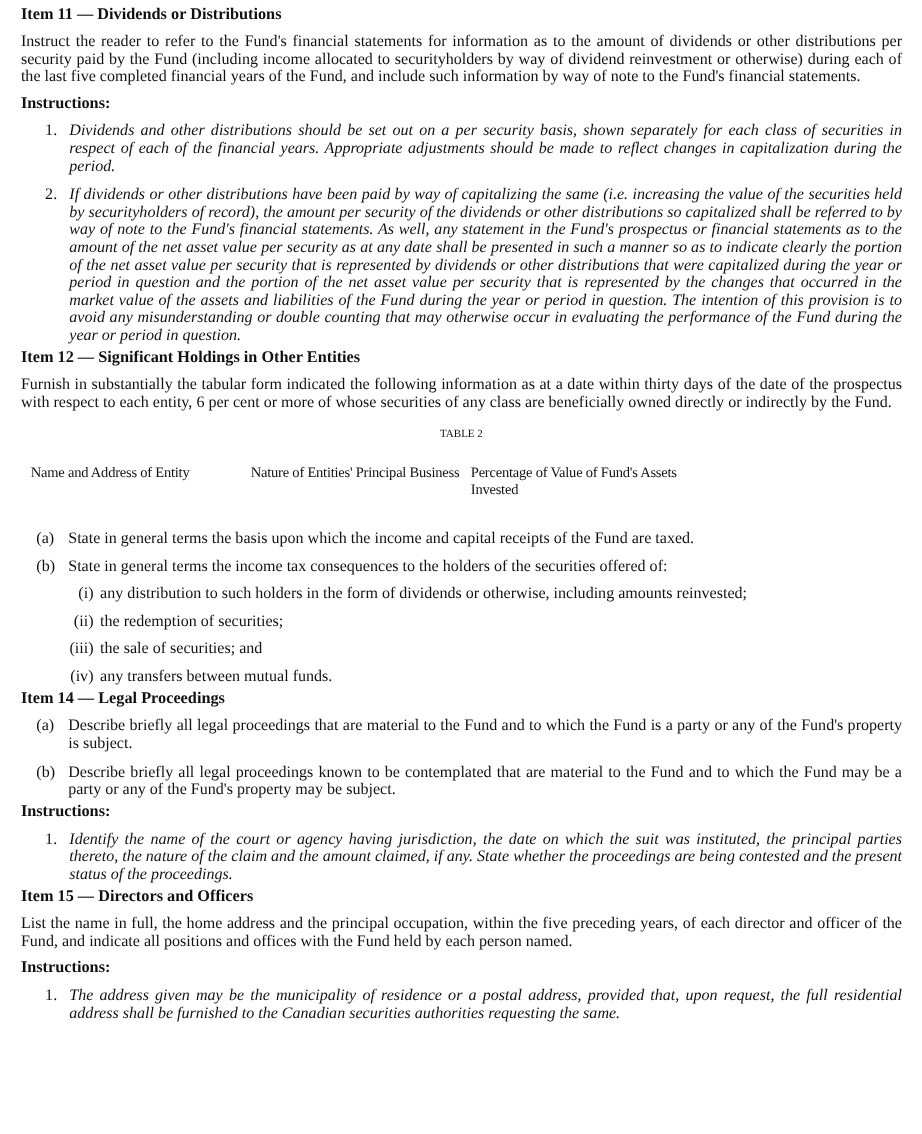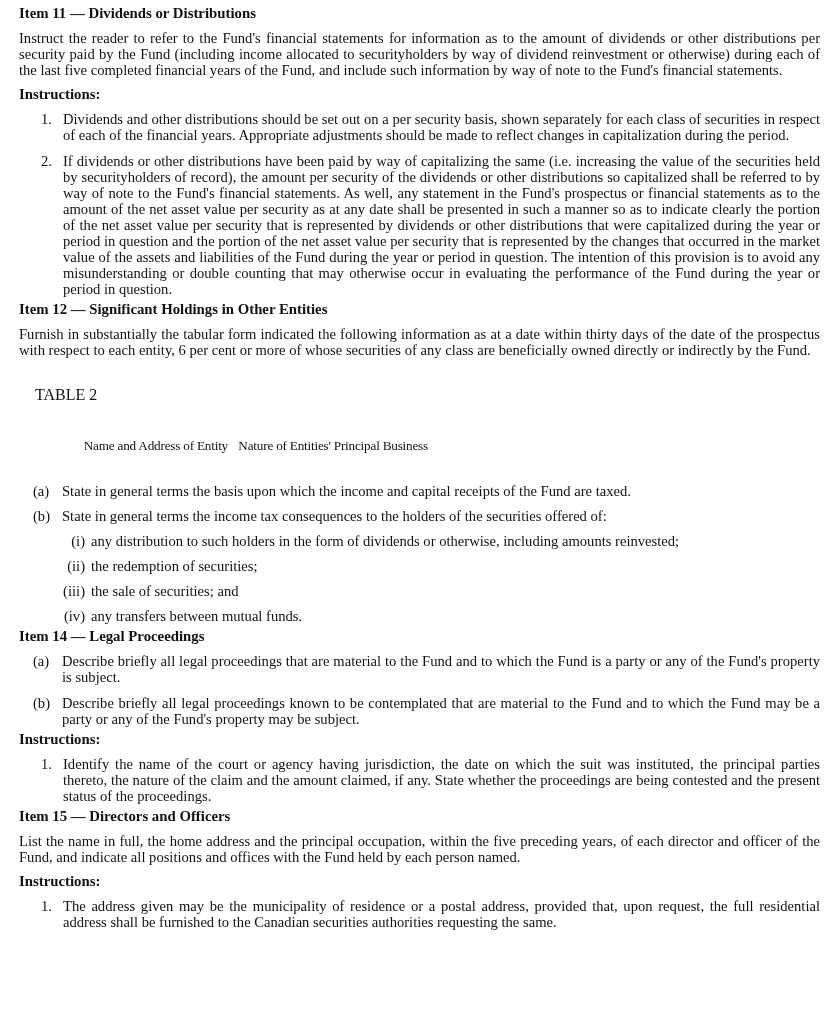--- a/index.html
+++ b/index.html
@@ -10,29 +10,29 @@
     font-size: 14.6px;
     line-height: 16px;
   }
   .page { position: relative; padding: 5px 18px 0 19px; }
   .heading { font-weight: bold; font-size: 14.8px; margin: 0; line-height: 17px; }
   .para { text-align: justify; margin: 0; }
   .gap-s { height: 8px; }
   .gap-m { height: 10px; }
   .num-item { display: flex; margin-left: 22px; }
   .num-item .marker { width: 22px; flex: none; }
-  .num-item .body { flex: 1; text-align: justify; }
+  .num-item .body { flex: 1; text-align: justify; font-style: italic; }
   .alpha-item { display: flex; margin-left: 14px; line-height: 16px; }
   .alpha-item .marker { width: 29px; flex: none; }
   .alpha-item .body { flex: 1; text-align: justify; }
   .roman-item { display: flex; margin-left: 42px; }
   .roman-item .marker { width: 30px; flex: none; text-align: right; padding-right: 6px; box-sizing: border-box; }
   .roman-item .body { flex: 1; }
-  .table-title { margin: 16px; font-size: 16px; }
-  .table-head { display: flex; margin-left: 9px; font-size: 13.2px; line-height: 15px; letter-spacing: -0.2px; text-align: right; }
+  .table-title { text-align: center; margin: 0; font-size: 10px; }
+  .table-head { display: flex; margin-left: 9px; font-size: 13.2px; line-height: 15px; letter-spacing: -0.2px; }
   .table-head .col { flex: none; }
   .c1 { width: 200px; } .c2 { width: 200px; } .c3 { width: 200px; } .c4 { width: 200px; }
   .tax-line { margin-bottom: 9px; }
 </style>
 </head>
 <body>
 
 <div class="page">
 
   <section>
@@ -58,20 +58,21 @@
   <section>
     <h2 class="heading">Item 12 — Significant Holdings in Other Entities</h2>
     <div class="gap-s"></div>
     <p class="para">Furnish in substantially the tabular form indicated the following information as at a date within thirty days of the date of the prospectus with respect to each entity, 6 per cent or more of whose securities of any class are beneficially owned directly or indirectly by the Fund.</p>
     <div style="height:13px"></div>
     <p class="table-title">TABLE 2</p>
     <div style="height:19px"></div>
     <div class="table-head">
       <div class="col c1">Name and Address of Entity</div>
       <div class="col c2">Nature of Entities' Principal Business</div>
+      <div class="col c4">Percentage of Value of Fund's Assets Invested</div>
     </div>
   </section>
 
   <div style="height:21px"></div>
 
   <section>
     <div style="height:9px"></div>
     <div class="alpha-item tax-line">
       <span class="marker">(a)</span>
       <span class="body">State in general terms the basis upon which the income and capital receipts of the Fund are taxed.</span>

